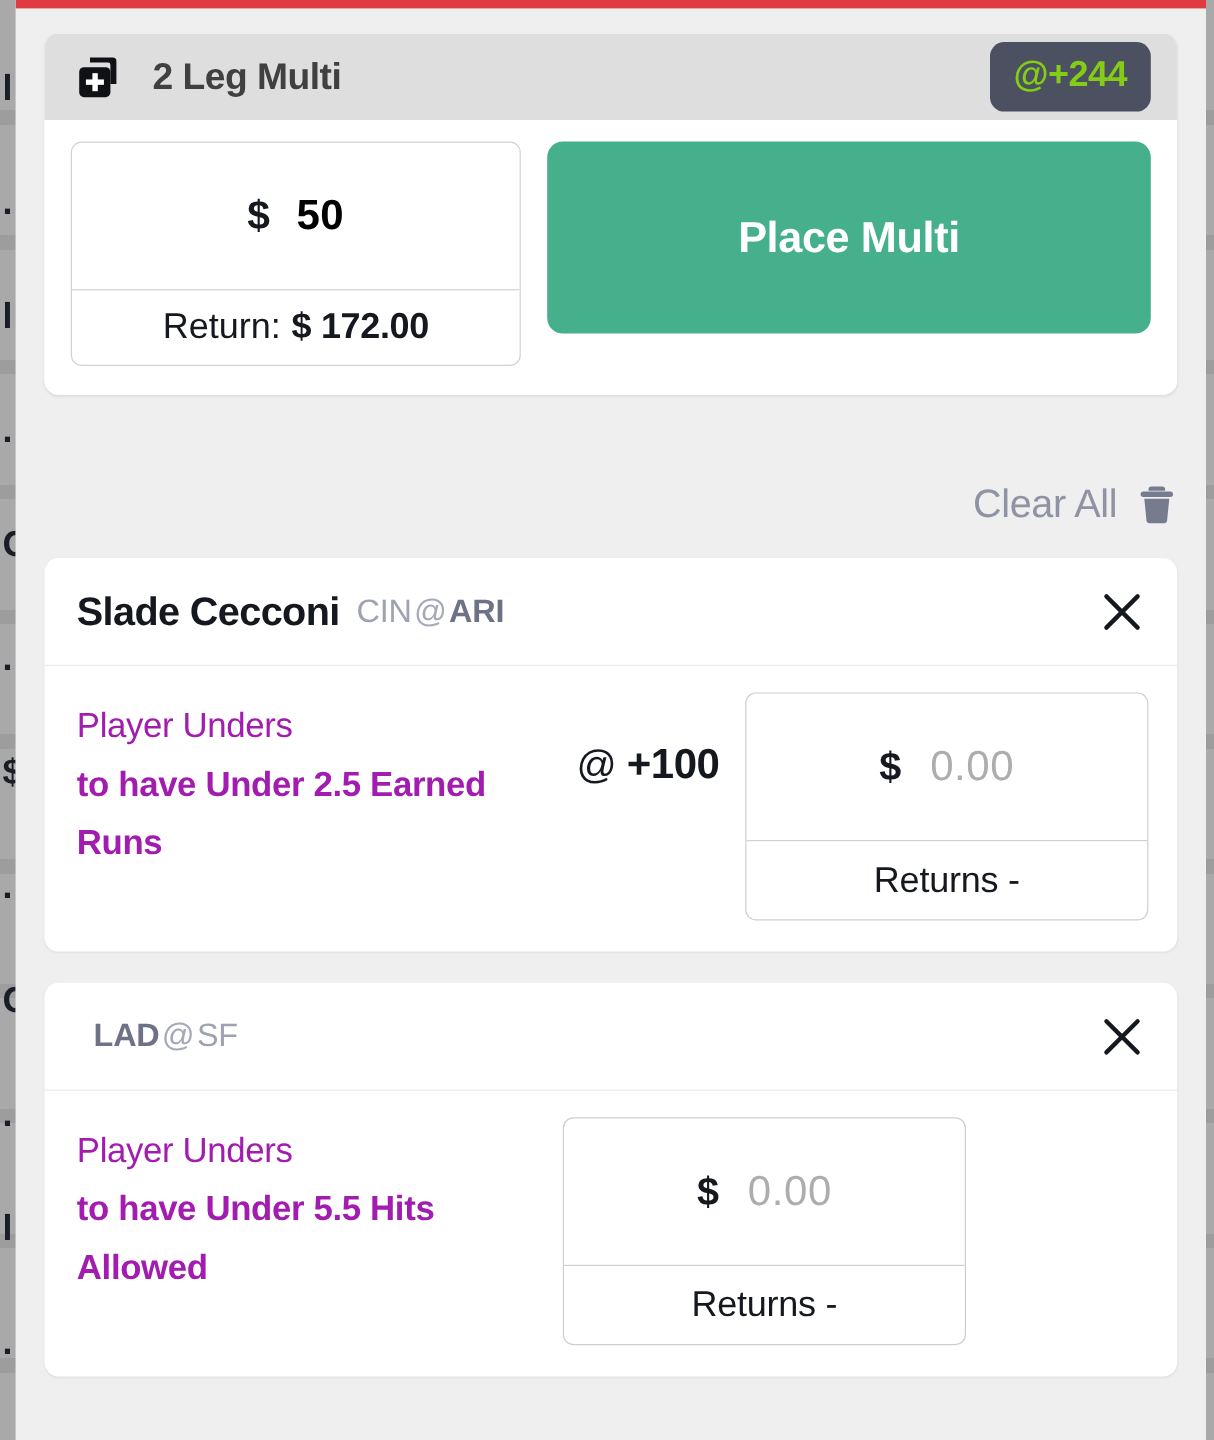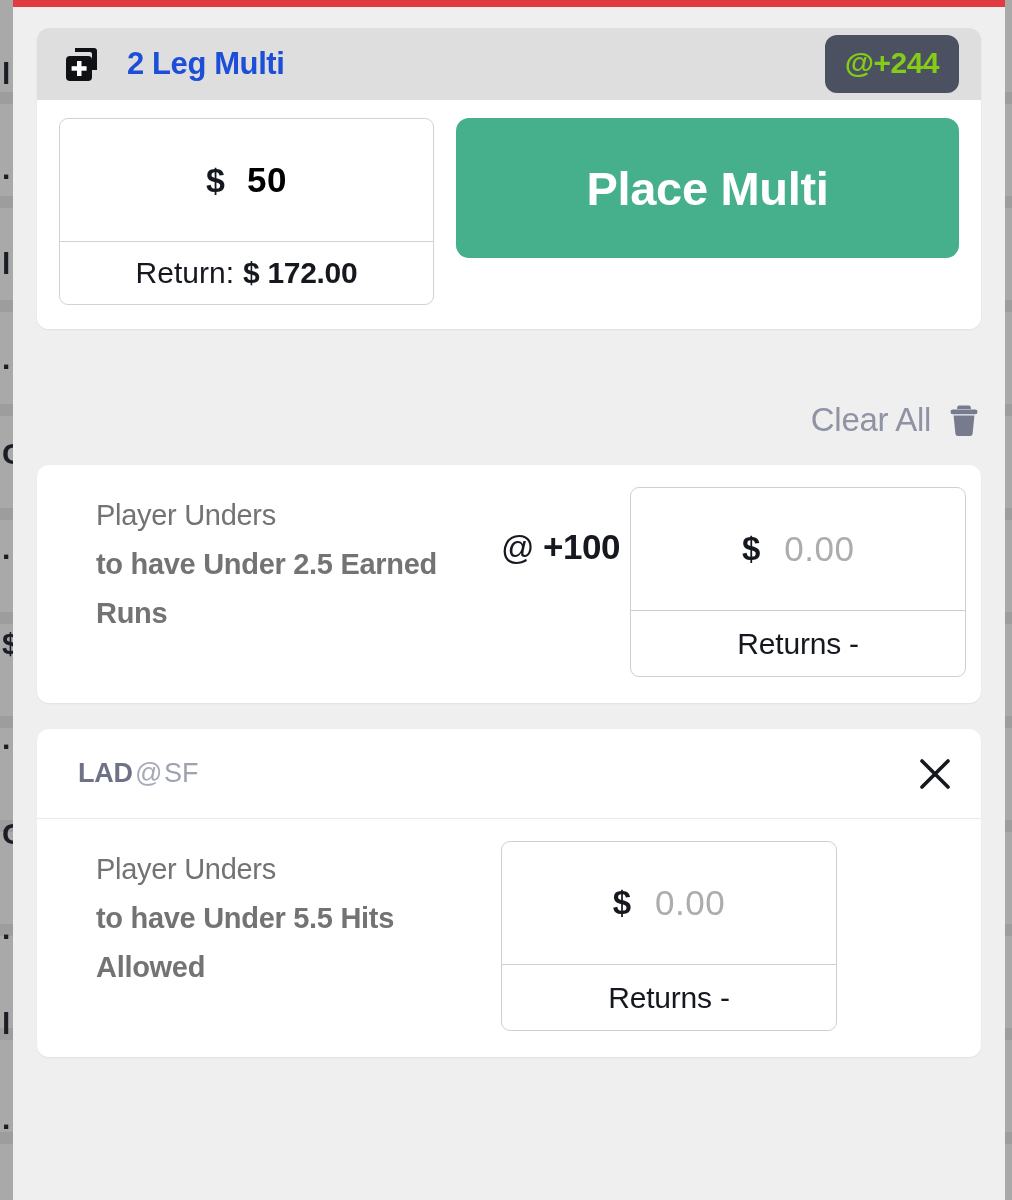--- a/index.html
+++ b/index.html
@@ -79,21 +79,21 @@
   .multi-icon {
     width: 42px;
     height: 42px;
     flex: 0 0 42px;
     display: block;
   }
   .multi-title {
     margin-left: 24px;
     font-size: 31px;
     font-weight: 700;
-    color: #1d4ed8;
+    color: #404040;
     letter-spacing: -.4px;
   }
   .odds-badge {
     margin-left: auto;
     background: #4c5162;
     color: #84cc16;
     font-size: 30px;
     font-weight: 700;
     border-radius: 12px;
     padding: 11px 20px 13px 20px;
@@ -137,27 +137,27 @@
     display: flex;
     align-items: center;
     justify-content: center;
     gap: 9px;
   }
   .return-label { font-size: 30px; color: #16181f; font-weight: 400; }
   .return-value { font-size: 30px; color: #16181f; font-weight: 700; letter-spacing: -.3px; }
 
   .place-btn {
     flex: 1 1 auto;
-    height: 140px;
+    height: 160px;
     border: none;
     border-radius: 13px;
     background: #46b08d;
     color: #ffffff;
     font-family: "Liberation Sans", sans-serif;
-    font-size: 47px;
+    font-size: 36px;
     font-weight: 700;
     letter-spacing: -.3px;
     cursor: pointer;
   }
 
   
   .selections-bar {
     display: flex;
     align-items: center;
     padding: 36px 26px 26px 26px;
@@ -227,24 +227,23 @@
   .sel-body {
     display: flex;
     align-items: flex-start;
     padding: 22px 24px 26px 27px;
     gap: 10px;
   }
   .bet-desc {
     flex: 0 0 395px;
     font-size: 29px;
     line-height: 49px;
-    color: #737373;
+    color: #a21caf;
     letter-spacing: -.3px;
     padding-top: 4px;
-    margin-left: 32px;
   }
   .bet-desc .market { font-weight: 400; }
   .bet-desc .pick { font-weight: 700; }
   .leg-odds {
     flex: 1 1 auto;
     text-align: center;
     padding-top: 40px;
     font-size: 33px;
     color: #16181f;
     letter-spacing: -.4px;
@@ -342,20 +341,31 @@
         <span class="clear-all-label">Clear All</span>
         <svg class="trash-icon" viewBox="0 0 30 34">
           <path d="M10.5 2.4 h9 a2.4 2.4 0 0 1 2.4 2.4 v1.1 h-13.8 V4.8 A2.4 2.4 0 0 1 10.5 2.4 Z" fill="#767b8e"></path>
           <rect x="1.5" y="6.6" width="27" height="4.6" rx="2.3" fill="#767b8e"></rect>
           <path d="M4.6 12.6 h20.8 l-1.8 18.1 a2.6 2.6 0 0 1 -2.6 2.3 H9 a2.6 2.6 0 0 1 -2.6 -2.3 Z" fill="#767b8e"></path>
         </svg>
       </div>
     </div>
 
     <div class="sel-card">
+      <div class="sel-head">
+        <span class="player-name">Slade Cecconi</span>
+        <span class="matchup">
+          <span class="team-weak">CIN</span><span class="at">@</span><span class="team-strong">ARI</span>
+        </span>
+        <span class="close-x">
+          <svg width="34" height="34" viewBox="0 0 34 34">
+            <path d="M4 4 L30 30 M30 4 L4 30" stroke="#16181f" stroke-width="3.6" stroke-linecap="round"></path>
+          </svg>
+        </span>
+      </div>
       <div class="sel-body">
         <div class="bet-desc">
           <span class="market">Player Unders</span><br>
           <span class="pick">to have Under 2.5 Earned Runs</span>
         </div>
         <div class="leg-odds">
           <span class="at-sym">@</span>
           <span class="price">+100</span>
         </div>
         <div class="leg-stake">

